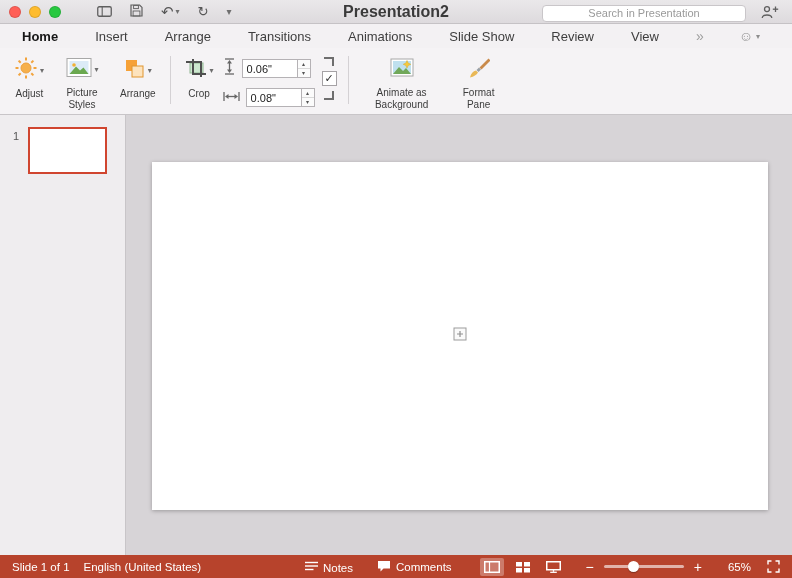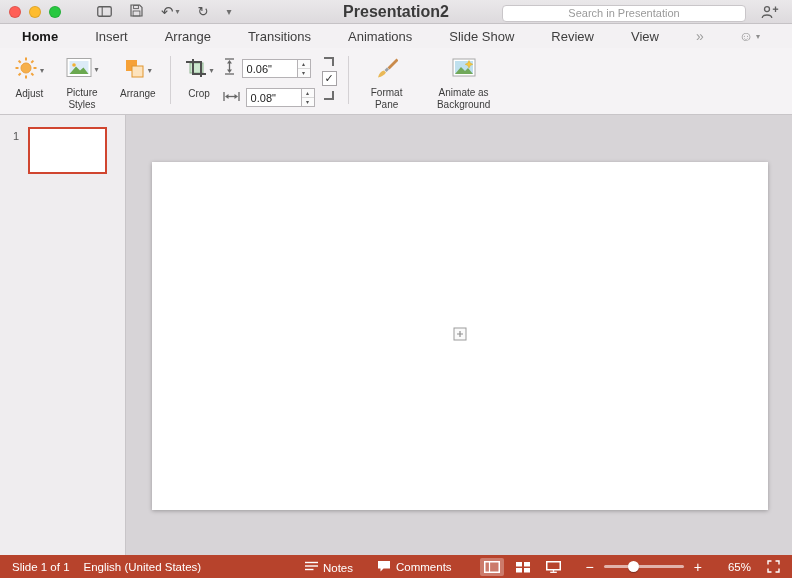--- a/index.html
+++ b/index.html
@@ -12,21 +12,21 @@
               border-bottom:1px solid #c5c2c5; display:flex; align-items:center; position:relative; }
   .traffic { display:flex; gap:8px; margin-left:9px; z-index:2; }
   .tl { width:12px; height:12px; border-radius:50%; border:0.5px solid rgba(0,0,0,.12); cursor:default; }
   .tl.red { background:#ff5f57; } .tl.yellow { background:#febc2e; } .tl.green { background:#28c840; }
   .tb-icons { display:flex; align-items:center; gap:18px; margin-left:36px; color:#5f5f5f; z-index:2; }
   .tb-icons .glyph { font-size:15px; line-height:1; color:#565656; }
   .undo-group { display:flex; align-items:center; gap:2px; }
   .tb-caret { font-size:8px; color:#6f6f6f; }
   .tb-title { position:absolute; left:0; right:0; text-align:center; font-size:16px; color:#3a3a3a; pointer-events:none; z-index:1;font-weight:bold; }
   .search-wrap { position:absolute; right:46px; top:3px; z-index:2; }
-  .search-input { width:244px; height:17px; border:1px solid #c9c6c9; border-radius:4px; background:#fff;
+  .search-input { width:204px; height:17px; border:1px solid #c9c6c9; border-radius:4px; background:#fff;
                   font-size:11px; text-align:center; color:#444; outline:none;
                   font-family:"Liberation Sans","DejaVu Sans",sans-serif; }
   .search-input::placeholder { color:#9a9a9a; }
   .share { position:absolute; right:13px; top:5px; z-index:2; }
 
   
   .tabbar { height:24px; flex:0 0 auto; background:#f3f1f3; display:flex; align-items:center;
             font-size:13px; color:#3e3e3e; position:relative; }
   .tabs { display:flex; gap:37px; margin-left:22px; align-items:center; }
   .tab { white-space:nowrap; cursor:default; }
@@ -271,42 +271,42 @@
         <span>✓</span>
       </span>
       <span class="corner-br"></span>
     </div>
 
     <div class="sep"></div>
 
     <div class="rbtn">
       <div class="icon-row">
         <span>
-          <svg width="22" height="22" viewBox="0 0 22 22">
-              <path d="M20.5 1.5 l-9 9 2 2 9 -9 z" fill="#c98a4b"></path>
-              <path d="M11 10.5 l-2.5 2.5 2 2 2.5 -2.5 z" fill="#9aa0a6"></path>
-              <path d="M8 13.5 C5 14 3 16.5 2 20.5 C6 19.5 8.5 18 10 15.5 Z" fill="#e9b857"></path>
-            </svg>
-        </span>
-      </div>
-      <div class="rlbl w46">Format Pane</div>
-    </div>
-
-    <div class="rbtn">
-      <div class="icon-row">
-        <span>
           <svg width="24" height="21" viewBox="0 0 24 21">
               <rect x="1" y="2" width="22" height="17" fill="#fff" stroke="#a8a8a8"></rect>
               <rect x="3" y="4" width="18" height="13" fill="#bfe0ee"></rect>
               <path d="M3 17 L9 10 L13 14 L16 11 L21 17 Z" fill="#71a85a"></path>
               <path d="M17 3.5 l1.2 2.6 2.6 1.2 -2.6 1.2 -1.2 2.6 -1.2 -2.6 -2.6 -1.2 2.6 -1.2 z" fill="#f5c93c" stroke="#d9a92f" stroke-width="0.5"></path>
             </svg>
         </span>
       </div>
       <div class="rlbl w74">Animate as Background</div>
+    </div>
+
+    <div class="rbtn">
+      <div class="icon-row">
+        <span>
+          <svg width="22" height="22" viewBox="0 0 22 22">
+              <path d="M20.5 1.5 l-9 9 2 2 9 -9 z" fill="#c98a4b"></path>
+              <path d="M11 10.5 l-2.5 2.5 2 2 2.5 -2.5 z" fill="#9aa0a6"></path>
+              <path d="M8 13.5 C5 14 3 16.5 2 20.5 C6 19.5 8.5 18 10 15.5 Z" fill="#e9b857"></path>
+            </svg>
+        </span>
+      </div>
+      <div class="rlbl w46">Format Pane</div>
     </div>
 
   </div>
 
   <div class="workspace">
     <div class="slide-panel">
       <span class="slide-num">1</span>
       <div class="thumb"></div>
     </div>
     <div class="canvas-area">

